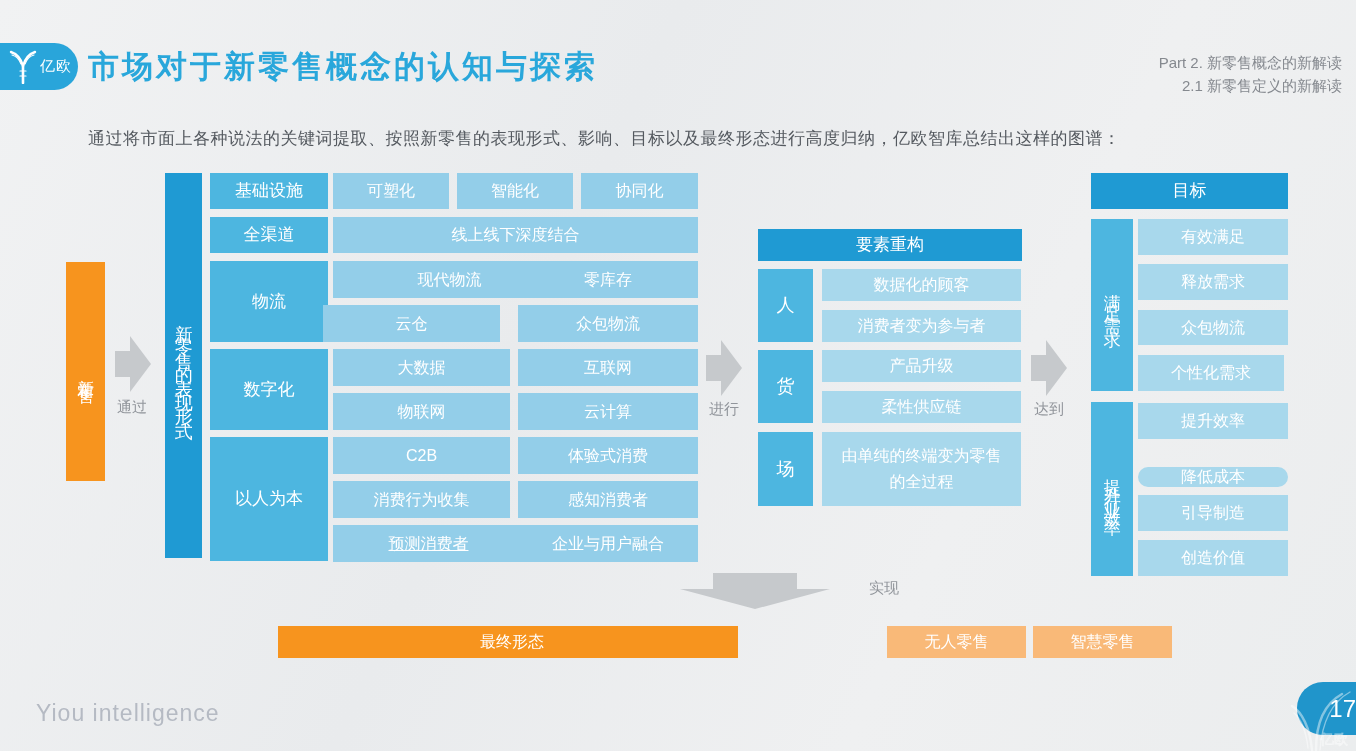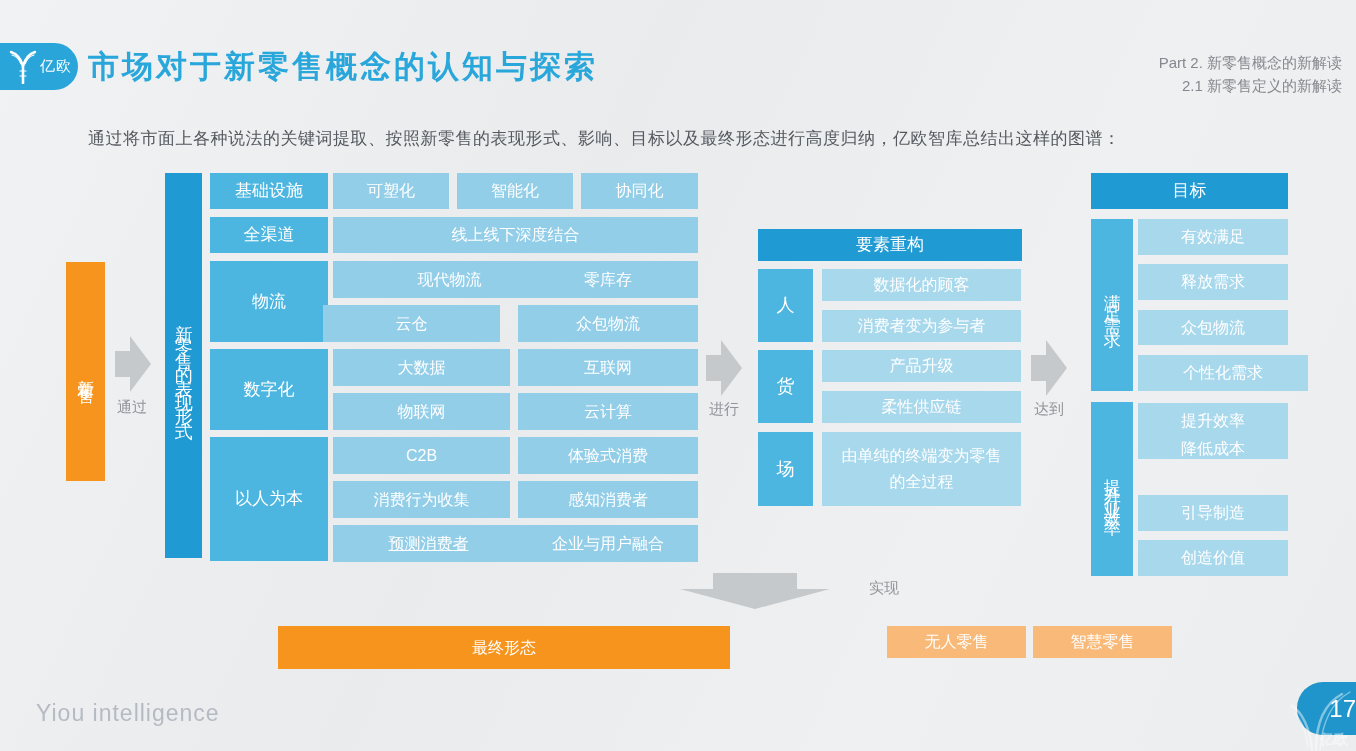--- a/index.html
+++ b/index.html
@@ -157,34 +157,34 @@
     <polygon points="0,15 15,15 15,0 36,28 15,56 15,41 0,41" fill="#c6c9cc"></polygon>
   </svg>
   <div class="flow-label" style="left:1023px;top:400px;width:52px;">达到</div>
 
   <div class="box dark hdr" style="left:1091px;top:173px;width:197px;height:36px;">目标</div>
 
   <div class="box mid vtext" style="left:1091px;top:219px;width:42px;height:172px;font-size:17px;letter-spacing:12px;">满足需求</div>
   <div class="box lighter kw" style="left:1138px;top:219px;width:150px;height:36px;">有效满足</div>
   <div class="box lighter kw" style="left:1138px;top:264px;width:150px;height:36px;">释放需求</div>
   <div class="box lighter kw" style="left:1138px;top:310px;width:150px;height:35px;">众包物流</div>
-  <div class="box lighter kw" style="left:1138px;top:355px;width:170px;height:36px;">个性化需求</div>
+  <div class="box lighter kw" style="left:1138px;top:355px;width:146px;height:36px;">个性化需求</div>
 
   <div class="box mid vtext" style="left:1091px;top:402px;width:42px;height:174px;font-size:17px;letter-spacing:8px;">提升行业效率</div>
   <div class="box lighter kw" style="left:1138px;top:403px;width:150px;height:36px;">提升效率</div>
-  <div class="box lighter kw" style="left:1138px;top:439px;width:150px;height:20px;">降低成本</div>
+  <div class="box lighter kw" style="left:1138px;top:467px;width:150px;height:20px;border-radius:18px;">降低成本</div>
   <div class="box lighter kw" style="left:1138px;top:495px;width:150px;height:36px;">引导制造</div>
   <div class="box lighter kw" style="left:1138px;top:540px;width:150px;height:36px;">创造价值</div>
 
   <svg class="abs" style="left:680px;top:573px;" width="150" height="36" viewBox="0 0 150 36">
     <polygon points="33,0 117,0 117,16 150,16 75,36 0,16 33,16" fill="#c6c9cc"></polygon>
   </svg>
   <div class="flow-label" style="left:858px;top:579px;width:52px;">实现</div>
 
-  <div class="box orange kw" style="left:278px;top:626px;width:452px;height:43px;">最终形态</div>
+  <div class="box orange kw" style="left:278px;top:626px;width:452px;height:32px;padding-left:8px;">最终形态</div>
   <div class="box lorange kw" style="left:887px;top:626px;width:139px;height:32px;">无人零售</div>
   <div class="box lorange kw" style="left:1033px;top:626px;width:139px;height:32px;">智慧零售</div>
 
   <div class="brand">Yiou intelligence</div>
 
   <div class="page-badge">
     <span>17</span>
   </div>
 
   <svg class="watermark" width="66" height="65" viewBox="0 0 66 65">

